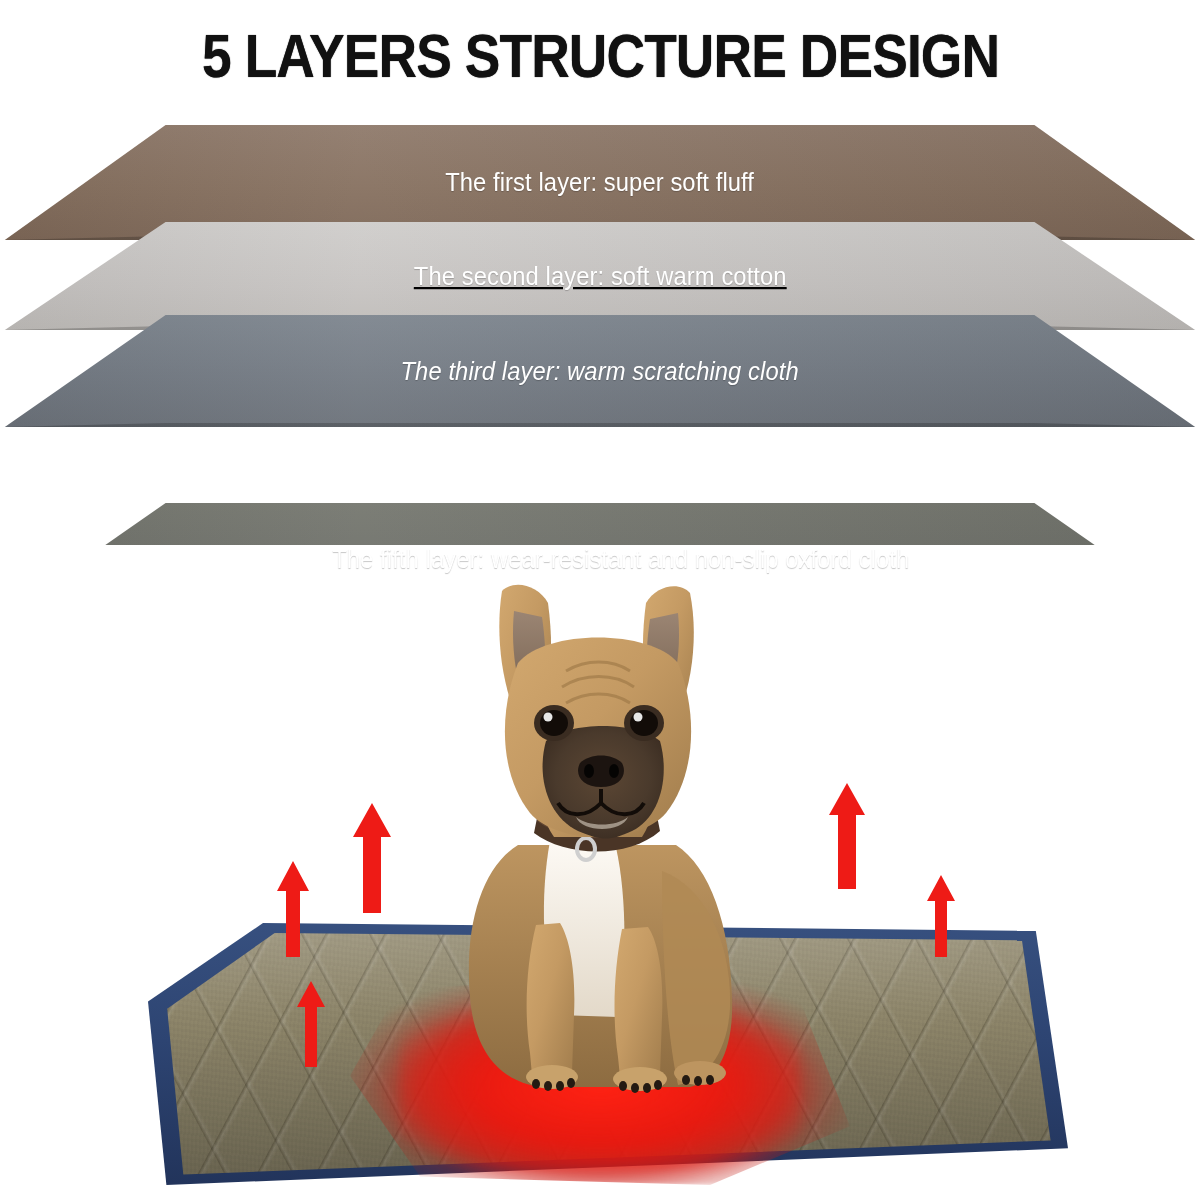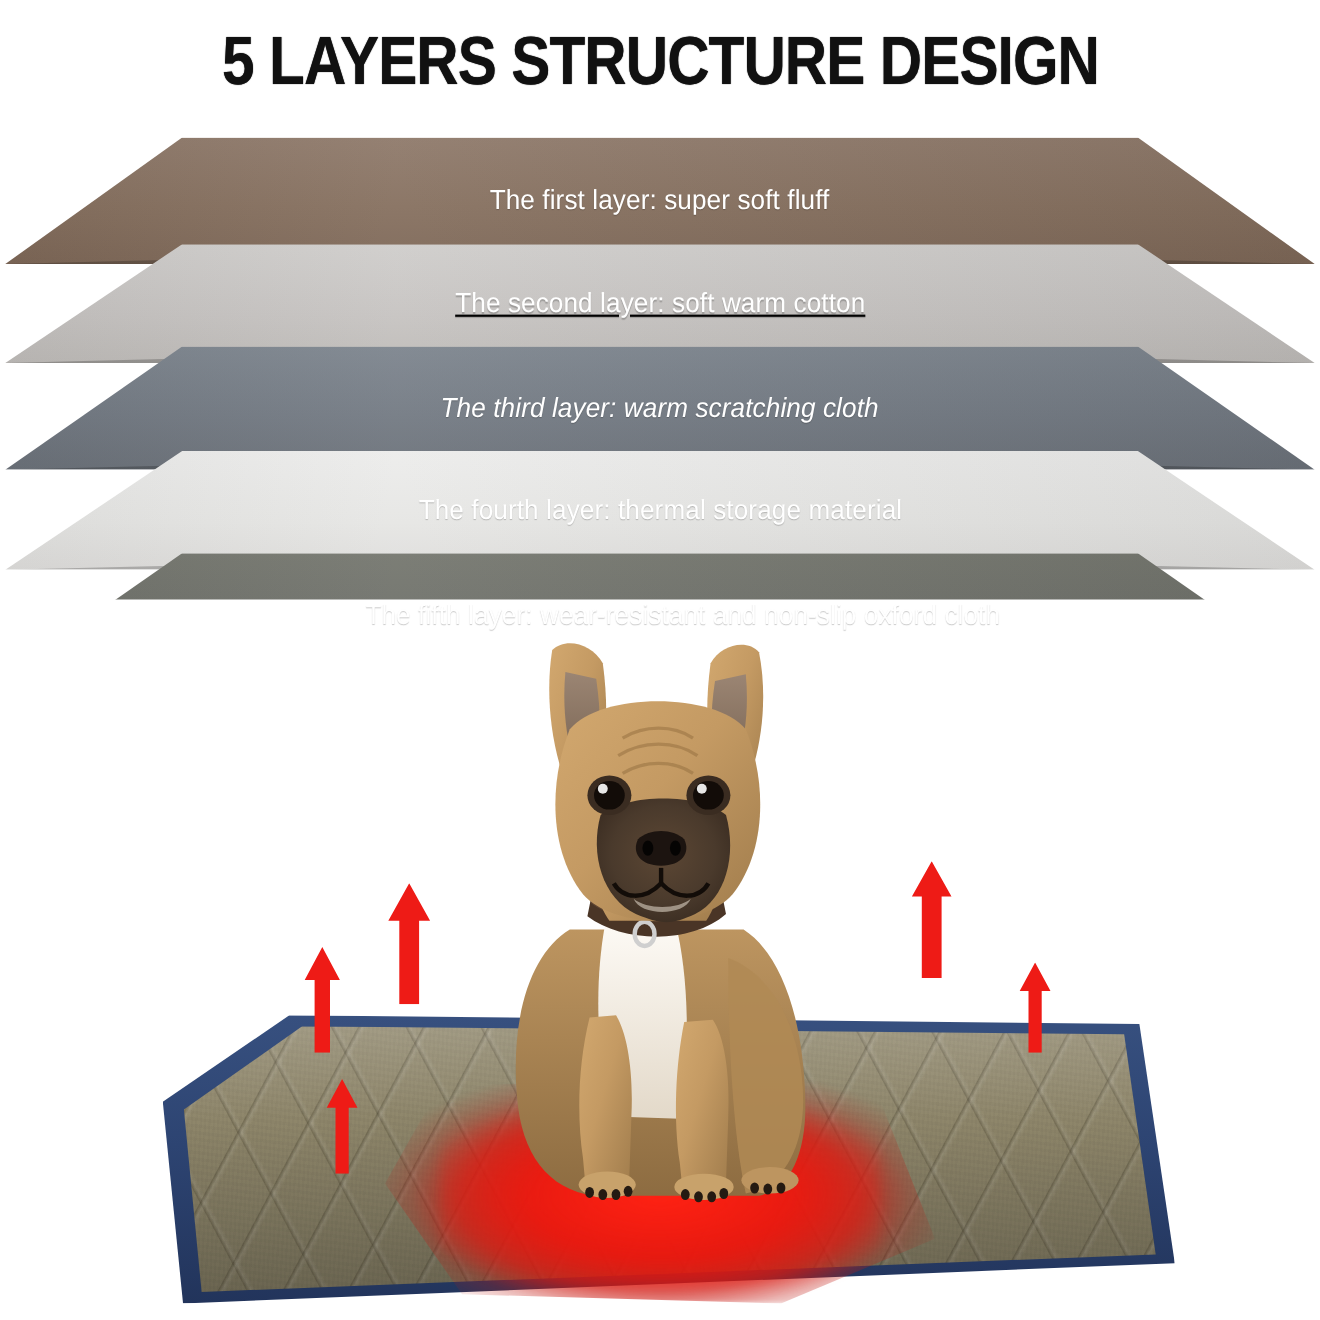--- a/index.html
+++ b/index.html
@@ -167,24 +167,20 @@
   <div class="layer" id="layer2">
     <div class="plate p2"></div>
     <div class="ltext">The second layer: soft warm cotton</div>
   </div>
 
   <div class="layer" id="layer3">
     <div class="plate p3"></div>
     <div class="ltext">The third layer: warm scratching cloth</div>
   </div>
 
-  <div class="layer" id="layer4">
-    <div class="plate p4"></div>
-    <div class="ltext t4">The fourth layer: thermal storage material</div>
-  </div>
 
   <div class="layer" id="layer5">
     <div class="plate p5"></div>
     <div class="ltext">The fifth layer: wear-resistant and non-slip oxford cloth</div>
   </div>
 
 </div>
 
 <div class="photo">
 

